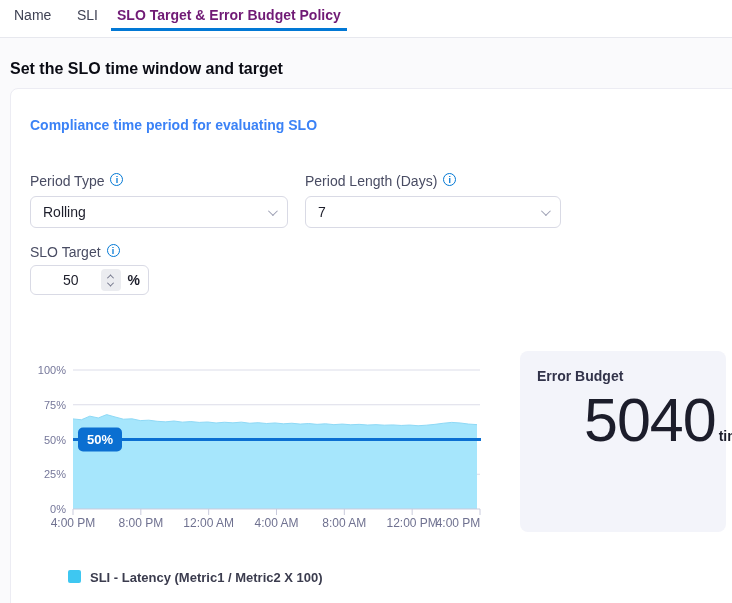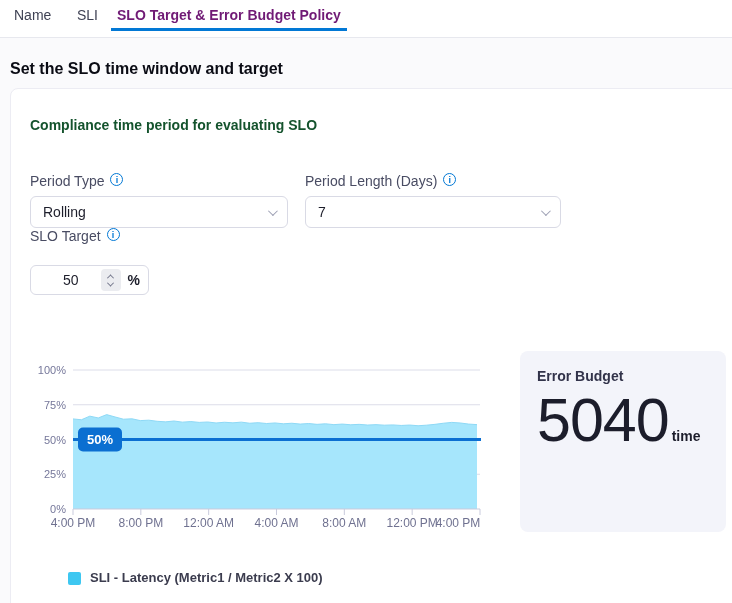--- a/index.html
+++ b/index.html
@@ -12,26 +12,26 @@
   .tab.t0 { left:14px; }
   .tab.t1 { left:77px; }
   .tab.active { left:111px; padding:0 6px 5px 6px; font-weight:700; color:#701a75; border-bottom:3px solid #0278D5; }
   .tabs-divider { position:absolute; top:37px; left:0; width:732px; height:1px; background:#E7E8EE; }
   .lower-bg { position:absolute; top:38px; left:0; right:0; bottom:0; background:#FAFAFC; }
 
   .page-title { position:absolute; left:10px; top:60px; font-size:16px; font-weight:700; color:#0A0B14; }
 
   .card { position:absolute; left:10px; top:88px; width:742px; height:545px; background:#ffffff; border:1px solid #ECECF3; border-radius:8px; }
 
-  .section-title { position:absolute; left:30px; top:117px; font-size:14px; font-weight:700; color:#14532d; }
+  .section-title { position:absolute; left:30px; top:117px; font-size:14px; font-weight:700; color:#3b82f6; }
 
   .field-label { position:absolute; top:173px; font-size:14px; color:#494C63; display:flex; align-items:flex-start; gap:6px; }
   .field-label.pt { left:30px; }
   .field-label.pl { left:305px; }
-  .field-label.st { top:228px; left:30px; }
+  .field-label.st { top:244px; left:30px; }
 
   .info-icon { display:inline-flex; align-items:center; justify-content:center; width:13px; height:13px; border:1.3px solid #0278D5; border-radius:50%; color:#0278D5; font-size:9px; font-weight:700; font-style:normal; cursor:pointer; }
 
   .select { position:absolute; top:196px; height:32px; background:#fff; border:1px solid #D9DAE5; border-radius:6px; display:flex; align-items:center; padding:0 12px; font-size:14px; color:#1D1E2B; cursor:pointer; }
   .select.s1 { left:30px; width:258px; }
   .select.s2 { left:305px; width:256px; }
   .select .val { flex:1; }
   .chev { width:7px; height:7px; border-right:1.6px solid #9DA0B4; border-bottom:1.6px solid #9DA0B4; transform:rotate(45deg) translateY(-2px); }
 
   .num-input { position:absolute; left:30px; top:265px; width:119px; height:30px; background:#fff; border:1px solid #D9DAE5; border-radius:6px; display:flex; align-items:center; padding:0 8px 0 0; }
@@ -40,25 +40,25 @@
   .stepper i { display:block; width:5px; height:5px; border-right:1.4px solid #6F7288; border-bottom:1.4px solid #6F7288; }
   .stepper .up { transform:rotate(-135deg) translate(-1px,-1px); }
   .stepper .dn { transform:rotate(45deg) translate(-1px,-1px); }
   .pct-sign { font-size:14px; font-weight:700; color:#1D1E2B; }
 
   svg.chart { position:absolute; left:28px; top:358px; }
   svg text { font-family:"Liberation Sans", sans-serif; }
 
   .eb-card { position:absolute; left:520px; top:351px; width:206px; height:181px; background:#F3F4FA; border-radius:8px; padding:17px; }
   .eb-title { font-size:14px; font-weight:700; color:#32334A; }
-  .eb-row { margin-top:4px; display:flex; align-items:baseline; }
+  .eb-row { margin-top:4px; display:flex; align-items:baseline;margin-left:47px; }
   .eb-value { font-size:61px; font-weight:400; letter-spacing:-1px; color:#1C1D2B; line-height:1.05; }
   .eb-unit { font-size:14px; font-weight:700; color:#1C1D2B; margin-left:3px; }
 
-  .legend { position:absolute; left:68px; top:570px; display:flex; align-items:flex-end; gap:9px; cursor:pointer; }
+  .legend { position:absolute; left:68px; top:570px; display:flex; align-items:flex-start; gap:9px; cursor:pointer; }
   .swatch { width:13px; height:13px; border-radius:2px; background:#3EC7F1; }
   .legend-label { font-size:13px; font-weight:700; color:#3B3C4E; }
 </style>
 </head>
 <body>
 
 <div class="page">
 
   <div class="tab t0">Name</div>
   <div class="tab t1">SLI</div>

